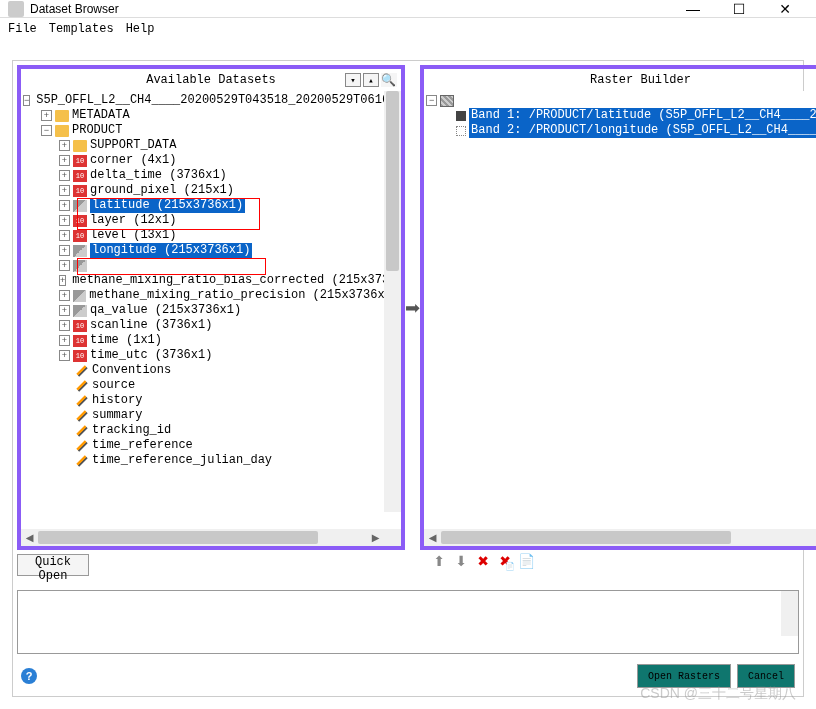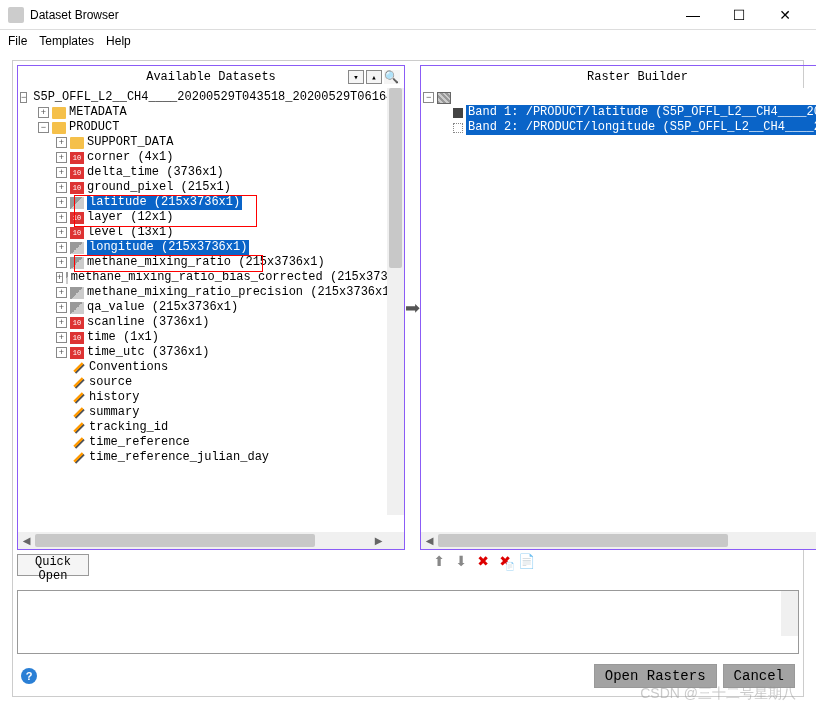--- a/index.html
+++ b/index.html
@@ -1,25 +1,25 @@
 <!DOCTYPE html>
 <html><head>
 <meta charset="utf-8">
 <style>
 * { box-sizing: border-box; margin: 0; padding: 0; }
 body { font-family: "Microsoft YaHei", Tahoma, sans-serif; font-size: 12px; background: #fff; width: 816px; height: 709px; overflow: hidden; position: relative; }
-.titlebar { height: 30px; display: flex; align-items: center; padding: 0 8px; border-bottom: 1px solid #ddd; }
+.titlebar { height: 18px; display: flex; align-items: center; padding: 0 8px; border-bottom: 1px solid #ddd; }
 .titlebar .app-icon { width: 16px; height: 16px; background: #ccc; border-radius: 2px; margin-right: 6px; display: inline-block; }
 .titlebar .title { flex: 1; font-size: 12px; }
 .titlebar .win-btn { width: 46px; height: 30px; display: flex; align-items: center; justify-content: center; font-size: 14px; font-family: Arial; }
-.menubar { height: 22px; display: flex; align-items: center; padding: 0 8px; gap: 12px; }
+.menubar { height: 22px; display: flex; align-items: center; padding: 0 8px; gap: 12px; font-family: Liberation Mono, monospace; }
 .menubar span { font-size: 12px; }
 .content { position: absolute; top: 60px; left: 12px; right: 12px; bottom: 12px; border: 1px solid #ccc; padding: 4px; display: flex; flex-direction: column; }
 .panels { display: flex; height: 488px; }
-.left-panel, .right-panel { border: 1px solid #8b5cf6; display: flex; flex-direction: column; position: relative; }
+.left-panel, .right-panel { border: 4px solid #8b5cf6; display: flex; flex-direction: column; position: relative; }
 .left-panel { width: 388px; }
 .mid-gap { width: 22px; display: flex; align-items: center; justify-content: center; }
 .right-panel { flex: 1; }
 .panel-header { height: 22px; display: flex; align-items: center; justify-content: center; position: relative; font-family: "Courier New", monospace; }
 .header-ctrls { position: absolute; right: 4px; display: flex; gap: 2px; }
 .ctrl-btn { width: 16px; height: 14px; border: 1px solid #888; background: #f5f5f5; display: flex; align-items: center; justify-content: center; font-size: 9px; }
 .tree-area { flex: 1; overflow: hidden; padding: 2px; background: #fff; position: relative; font-family: "Courier New", monospace; font-size: 12px; line-height: 15px; }
 .tree-row { white-space: nowrap; height: 15px; display: flex; align-items: center; }
 .exp { display: inline-block; width: 11px; height: 11px; border: 1px solid #888; text-align: center; line-height: 9px; font-size: 9px; margin-right: 3px; font-family: Arial; color: #555; }
 .noexp { display: inline-block; width: 11px; height: 11px; margin-right: 3px; }
@@ -40,21 +40,21 @@
 .scroll-h { height: 17px; background: #f0f0f0; position: relative; }
 .scroll-h .thumb { position: absolute; top: 2px; bottom: 2px; background: #c8c8c8; border-radius: 2px; }
 .scroll-h .arrow { position: absolute; top: 0; width: 17px; height: 17px; display: flex; align-items: center; justify-content: center; color: #666; font-size: 10px; }
 .quick-open { width: 72px; height: 22px; border: 1px solid #999; background: #f5f5f5; margin-top: 4px; font-family: "Courier New", monospace; font-size: 12px; }
 .toolbar { height: 22px; display: flex; align-items: center; gap: 6px; padding: 2px 4px; }
 .tool-ico { width: 16px; height: 16px; display: flex; align-items: center; justify-content: center; font-size: 14px; }
 .arrow-move { font-size: 18px; color: #555; }
 .log-area { height: 64px; border: 1px solid #999; margin-top: 8px; position: relative; }
 .footer { height: 32px; display: flex; align-items: center; padding: 4px; margin-top: 6px; }
 .help-ico { width: 16px; height: 16px; border-radius: 50%; background: #2a7fd5; color: #fff; display: flex; align-items: center; justify-content: center; font-size: 11px; font-weight: bold; }
-.btn { height: 24px; padding: 0 10px; border: 1px solid #999; background: #a3a3a3; font-family: "Courier New", monospace; font-size: 14px; margin-left: 6px; }
+.btn { height: 24px; padding: 0 10px; border: 1px solid #999; background: #0f766e; font-family: "Courier New", monospace; font-size: 10px; margin-left: 6px; }
 .watermark { position: absolute; right: 20px; bottom: 6px; color: rgba(150,150,150,0.5); font-size: 14px; pointer-events: none; }
 </style>
 </head>
 <body>
 
 <div class="titlebar">
   <span class="app-icon"></span>
   <span class="title">Dataset Browser</span>
   <div class="win-btn">—</div>
   <div class="win-btn">☐</div>
@@ -134,21 +134,20 @@
             <span class="lbl">level (13x1)</span>
           </div>
         <div class="tree-row" style="padding-left:36px">
             <span class="exp">+</span>
             <span class="ico ico-grey"></span>
             <span class="lbl sel">longitude (215x3736x1)</span>
           </div>
         <div class="tree-row" style="padding-left:36px">
             <span class="exp">+</span>
             <span class="ico ico-grey"></span>
-            <span class="lbl">methane_mixing_ratio (215x3736x1)</span>
           </div>
         <div class="tree-row" style="padding-left:36px">
             <span class="exp">+</span>
             <span class="ico ico-grey"></span>
             <span class="lbl">methane_mixing_ratio_bias_corrected (215x3736x</span>
           </div>
         <div class="tree-row" style="padding-left:36px">
             <span class="exp">+</span>
             <span class="ico ico-grey"></span>
             <span class="lbl">methane_mixing_ratio_precision (215x3736x1)</span>

